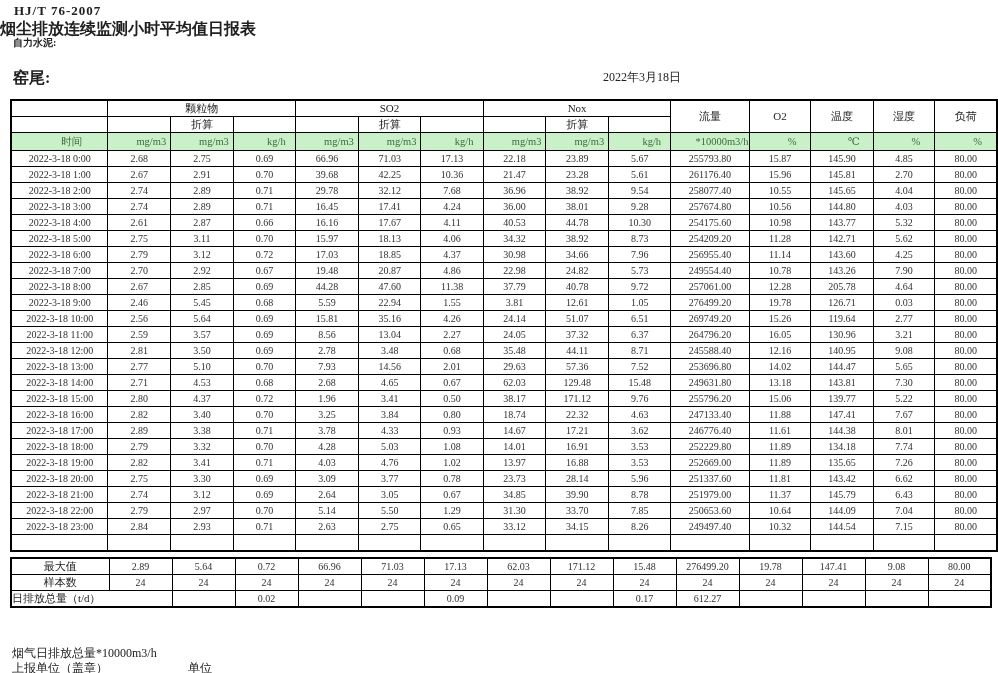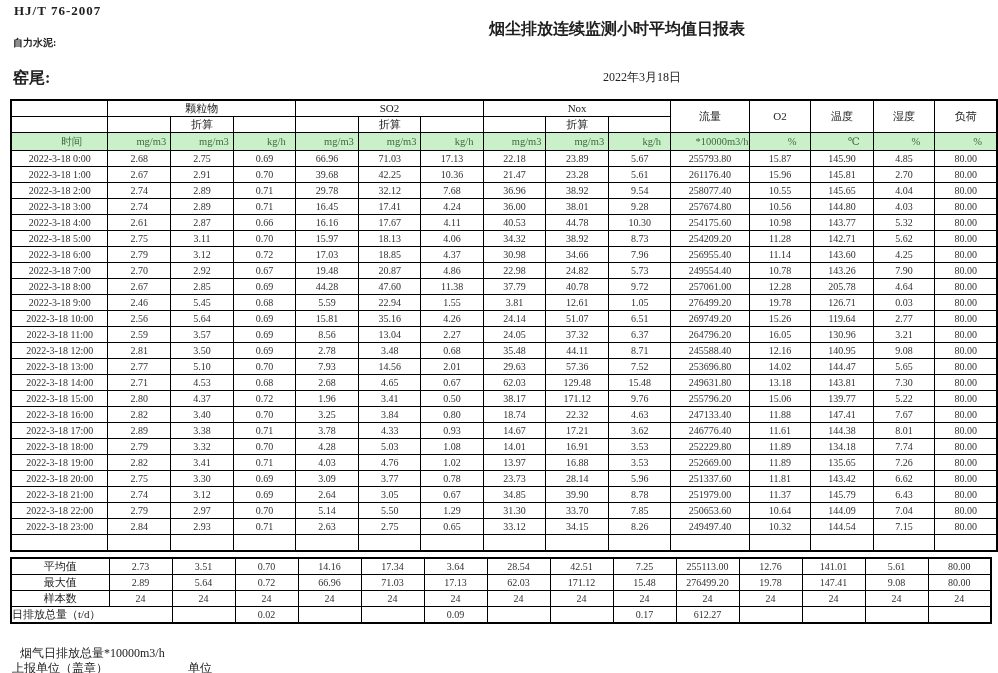--- a/index.html
+++ b/index.html
@@ -2,40 +2,40 @@
 <html><head>
 <meta charset="utf-8">
 <style>
   html,body { margin:0; padding:0; }
   body {
     width:998px; height:673px; background:#ffffff; position:relative;
     font-family:"Liberation Serif","DejaVu Serif",serif; color:#202020;
     overflow:hidden;
   }
   .hdr-code { position:absolute; left:14px; top:3px; font-weight:bold; font-size:13px; letter-spacing:1px; }
-  .title    { position:absolute; left:0; top:19px; width:745px; text-align:right; font-weight:bold; font-size:16px; }
+  .title    { position:absolute; left:0; top:19px; width:745px; text-align:left; font-weight:bold; font-size:16px; }
   .company  { position:absolute; left:13px; top:36px; font-weight:bold; font-size:10px; }
   .site     { position:absolute; left:13px; top:68px; font-weight:bold; font-size:16px; }
   .rdate    { position:absolute; left:603px; top:69px; font-size:12px; }
 
   .tables { position:absolute; left:10px; top:99px;border-radius:8px; }
   table { border-collapse:collapse; table-layout:fixed; border:2px solid #000; }
   #tbl-summary { margin-top:5px; }
   td {
     border:1px solid #000; padding:0; height:15px; line-height:15px;
     text-align:center; font-size:10px; color:#303030;
     white-space:nowrap; overflow:hidden;
   }
   tr[data-name="column-group-header-row"] td,
   tr[data-name="converted-subheader-row"] td { font-size:11px; color:#222; }
   tr.green td { background:var(--green,#c9f0c9); color:var(--greentext,#3d6b3d); font-size:10.5px; height:17px; line-height:17px;padding-left:24px; }
   tr[data-name="summary-row"] td:first-child { font-size:11px; color:#222; }
   td.left { text-align:left; font-size:11px; color:#222; }
 
-  .f1 { position:absolute; left:12px;  top:645px; font-size:12px;margin-left:8px; }
+  .f1 { position:absolute; left:12px;  top:645px; font-size:12px; }
   .f2 { position:absolute; left:12px;  top:660px; font-size:12px; }
   .f3 { position:absolute; left:188px; top:660px; font-size:12px; }
 </style>
 </head>
 <body style="--green: #c9f0c9; --greentext: #3d6b3d;">
 
 <div class="hdr-code" data-name="standard-code">HJ/T 76-2007</div>
 <div class="title" data-name="page-title">烟尘排放连续监测小时平均值日报表</div>
 <div class="company" data-name="company-label">自力水泥:</div>
 <div class="site" data-name="site-label">窑尾:</div>
@@ -541,37 +541,20 @@
         <col style="width: 63px;">
         <col style="width: 63px;">
         <col style="width: 63px;">
         <col style="width: 63px;">
         <col style="width: 63px;">
         <col style="width: 63px;">
         <col style="width: 63px;">
       </colgroup>
       <tbody>
         <tr data-name="summary-row">
-          <td data-name="summary-label">平均值</td>
-          <td data-name="summary-value-cell">2.73</td>
-          <td data-name="summary-value-cell">3.51</td>
-          <td data-name="summary-value-cell">0.70</td>
-          <td data-name="summary-value-cell">14.16</td>
-          <td data-name="summary-value-cell">17.34</td>
-          <td data-name="summary-value-cell">3.64</td>
-          <td data-name="summary-value-cell">28.54</td>
-          <td data-name="summary-value-cell">42.51</td>
-          <td data-name="summary-value-cell">7.25</td>
-          <td data-name="summary-value-cell">255113.00</td>
-          <td data-name="summary-value-cell">12.76</td>
-          <td data-name="summary-value-cell">141.01</td>
-          <td data-name="summary-value-cell">5.61</td>
-          <td data-name="summary-value-cell">80.00</td>
-        </tr>
-        <tr data-name="summary-row">
           <td data-name="summary-label">最大值</td>
           <td data-name="summary-value-cell">2.89</td>
           <td data-name="summary-value-cell">5.64</td>
           <td data-name="summary-value-cell">0.72</td>
           <td data-name="summary-value-cell">66.96</td>
           <td data-name="summary-value-cell">71.03</td>
           <td data-name="summary-value-cell">17.13</td>
           <td data-name="summary-value-cell">62.03</td>
           <td data-name="summary-value-cell">171.12</td>
           <td data-name="summary-value-cell">15.48</td>

